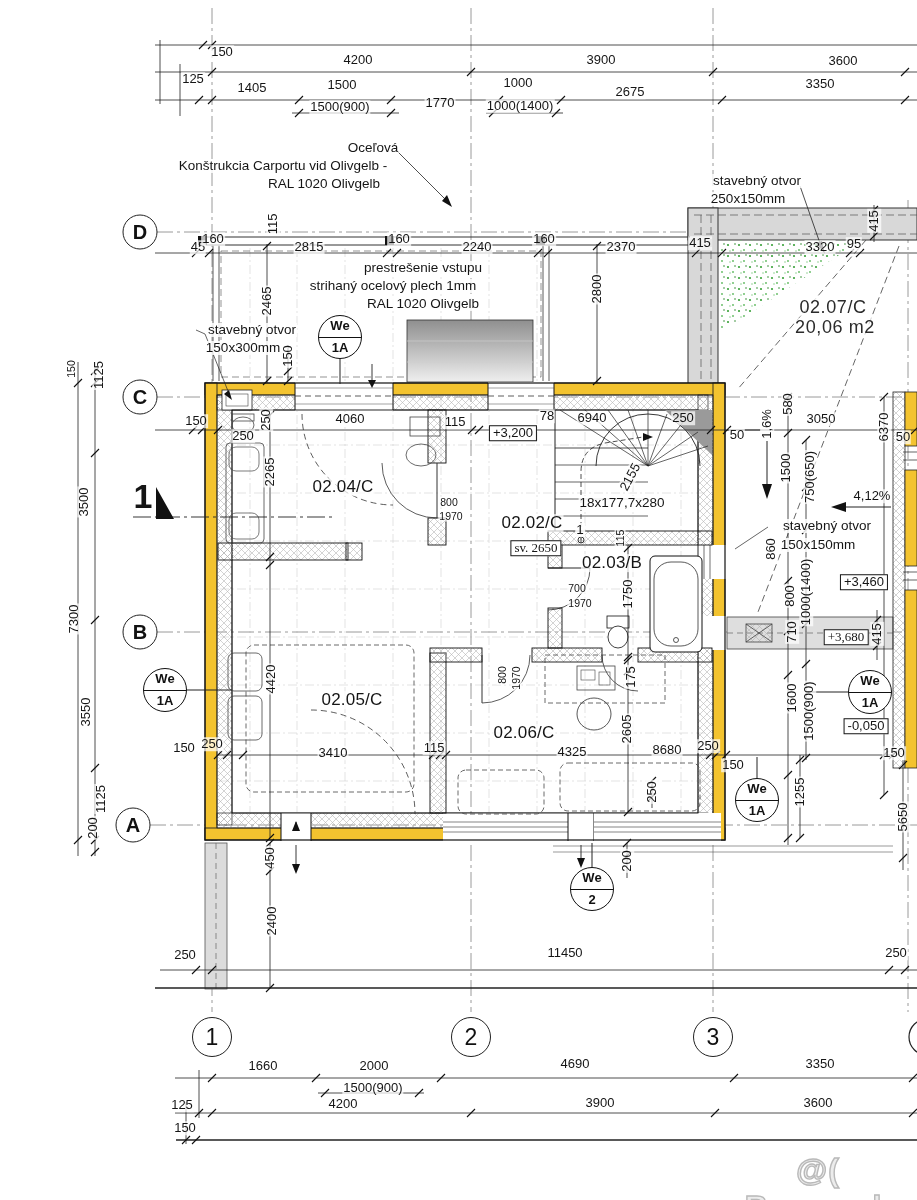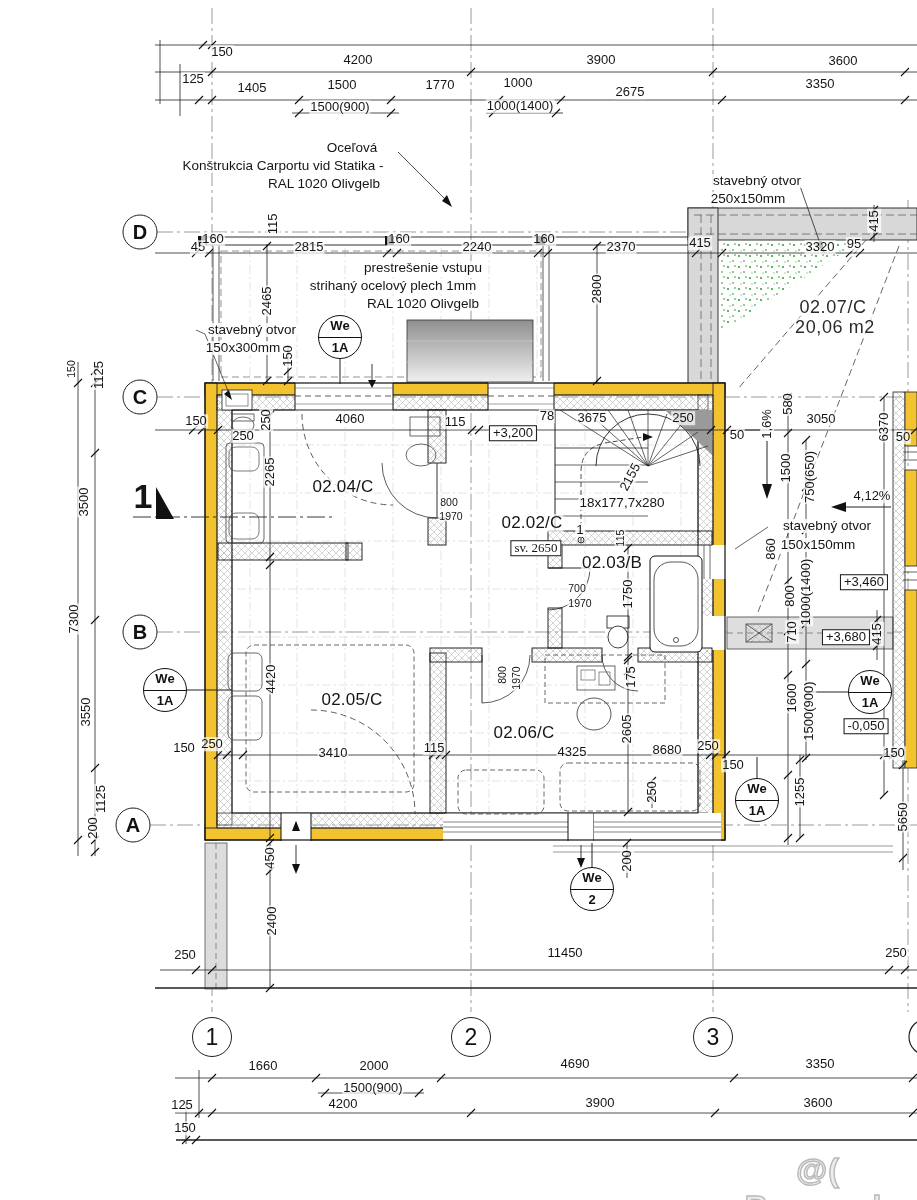--- a/index.html
+++ b/index.html
@@ -279,28 +279,28 @@
 </svg>
 
 <div id="labels">
       <span class="lbl" style="left: 222px; top: 52px; transform: translate(-50%, -50%);">150</span>
       <span class="lbl" style="left: 358px; top: 60px; transform: translate(-50%, -50%);">4200</span>
       <span class="lbl" style="left: 601px; top: 60px; transform: translate(-50%, -50%);">3900</span>
       <span class="lbl" style="left: 843px; top: 61px; transform: translate(-50%, -50%);">3600</span>
       <span class="lbl" style="left: 193px; top: 79px; transform: translate(-50%, -50%);">125</span>
       <span class="lbl" style="left: 252px; top: 88px; transform: translate(-50%, -50%);">1405</span>
       <span class="lbl" style="left: 342px; top: 85px; transform: translate(-50%, -50%);">1500</span>
-      <span class="lbl" style="left: 440px; top: 85px; transform: translate(-50%, -50%);">1770</span>
+      <span class="lbl" style="left: 440px; top: 103px; transform: translate(-50%, -50%);">1770</span>
       <span class="lbl" style="left: 518px; top: 83px; transform: translate(-50%, -50%);">1000</span>
       <span class="lbl" style="left: 630px; top: 84px; transform: translate(-50%, -50%); margin-top: 8px;">2675</span>
       <span class="lbl" style="left: 820px; top: 84px; transform: translate(-50%, -50%);">3350</span>
       <span class="lbl" style="left: 340px; top: 107px; transform: translate(-50%, -50%);">1500(900)</span>
       <span class="lbl" style="left: 520px; top: 106px; transform: translate(-50%, -50%);">1000(1400)</span>
-      <span class="lbl ann" style="left: 352px; top: 148px; transform: translate(-50%, -50%);">Oceľová</span>
-      <span class="lbl ann" style="left: 283px; top: 166px; transform: translate(-50%, -50%);">Konštrukcia Carportu vid Statika -</span>
+      <span class="lbl ann" style="left: 373px; top: 148px; transform: translate(-50%, -50%);">Oceľová</span>
+      <span class="lbl ann" style="left: 283px; top: 166px; transform: translate(-50%, -50%);">Konštrukcia Carportu vid Olivgelb -</span>
       <span class="lbl ann" style="left: 324px; top: 184px; transform: translate(-50%, -50%);">RAL 1020 Olivgelb</span>
       <span class="lbl ann" style="left: 757px; top: 181px; transform: translate(-50%, -50%);">stavebný otvor</span>
       <span class="lbl ann" style="left: 748px; top: 199px; transform: translate(-50%, -50%);">250x150mm</span>
       <span class="lbl ann" style="left: 423px; top: 268px; transform: translate(-50%, -50%);">prestrešenie vstupu</span>
       <span class="lbl ann" style="left: 393px; top: 286px; transform: translate(-50%, -50%);">strihaný ocelový plech 1mm</span>
       <span class="lbl ann" style="left: 423px; top: 304px; transform: translate(-50%, -50%);">RAL 1020 Olivgelb</span>
       <span class="lbl ann" style="left: 252px; top: 330px; transform: translate(-50%, -50%);">stavebný otvor</span>
       <span class="lbl ann" style="left: 243px; top: 348px; transform: translate(-50%, -50%);">150x300mm</span>
       <span class="lbl ann" style="left: 827px; top: 526px; transform: translate(-50%, -50%);">stavebný otvor</span>
       <span class="lbl ann" style="left: 818px; top: 545px; transform: translate(-50%, -50%);">150x150mm</span>
@@ -318,37 +318,37 @@
       <span class="lbl" style="left: 874px; top: 221px; transform: translate(-50%, -50%) rotate(-90deg);">415</span>
       <span class="lbl" style="left: 597px; top: 289px; transform: translate(-50%, -50%) rotate(-90deg);">2800</span>
       <span class="lbl" style="left: 267px; top: 301px; transform: translate(-50%, -50%) rotate(-90deg);">2465</span>
       <span class="lbl" style="left: 288px; top: 356px; transform: translate(-50%, -50%) rotate(-90deg);">150</span>
       <span class="lbl" style="left: 196px; top: 421px; transform: translate(-50%, -50%);">150</span>
       <span class="lbl" style="left: 243px; top: 436px; transform: translate(-50%, -50%);">250</span>
       <span class="lbl" style="left: 266px; top: 420px; transform: translate(-50%, -50%) rotate(-90deg);">250</span>
       <span class="lbl" style="left: 350px; top: 419px; transform: translate(-50%, -50%);">4060</span>
       <span class="lbl" style="left: 455px; top: 422px; transform: translate(-50%, -50%);">115</span>
       <span class="lbl" style="left: 547px; top: 416px; transform: translate(-50%, -50%);">78</span>
-      <span class="lbl" style="left: 592px; top: 418px; transform: translate(-50%, -50%);">3675</span>
+      <span class="lbl" style="left: 592px; top: 418px; transform: translate(-50%, -50%);">6940</span>
       <span class="lbl" style="left: 683px; top: 418px; transform: translate(-50%, -50%);">250</span>
       <span class="lbl" style="left: 737px; top: 435px; transform: translate(-50%, -50%);">50</span>
       <span class="lbl" style="left: 788px; top: 404px; transform: translate(-50%, -50%) rotate(-90deg);">580</span>
       <span class="lbl" style="left: 821px; top: 419px; transform: translate(-50%, -50%);">3050</span>
       <span class="lbl" style="left: 884px; top: 427px; transform: translate(-50%, -50%) rotate(-90deg);">6370</span>
       <span class="lbl" style="left: 903px; top: 437px; transform: translate(-50%, -50%);">50</span>
       <span class="lbl" style="left: 767px; top: 424px; transform: translate(-50%, -50%) rotate(-90deg);">1,6%</span>
       <span class="lbl" style="left: 786px; top: 468px; transform: translate(-50%, -50%) rotate(-90deg);">1500</span>
       <span class="lbl" style="left: 810px; top: 477px; transform: translate(-50%, -50%) rotate(-90deg);">750(650)</span>
       <span class="lbl" style="left: 872px; top: 496px; transform: translate(-50%, -50%);">4,12%</span>
       <span class="lbl rlight" style="left: 833px; top: 307px; transform: translate(-50%, -50%);">02.07/C</span>
       <span class="lbl rlight" style="left: 835px; top: 327px; transform: translate(-50%, -50%);">20,06 m2</span>
       <span class="lbl box" style="left: 513px; top: 433px; transform: translate(-50%, -50%);">+3,200</span>
       <span class="lbl box" style="left: 536px; top: 548px; transform: translate(-50%, -50%); font-family: Liberation Serif, serif;">sv. 2650</span>
       <span class="lbl box" style="left: 864px; top: 582px; transform: translate(-50%, -50%);">+3,460</span>
-      <span class="lbl box" style="left: 846px; top: 637px; transform: translate(-50%, -50%);">+3,680</span>
+      <span class="lbl box" style="left: 846px; top: 637px; transform: translate(-50%, -50%); font-family: Liberation Serif, serif;">+3,680</span>
       <span class="lbl box" style="left: 866px; top: 726px; transform: translate(-50%, -50%);">-0,050</span>
       <span class="lbl" style="left: 270px; top: 472px; transform: translate(-50%, -50%) rotate(-90deg);">2265</span>
       <span class="lbl room" style="left: 343px; top: 487px; transform: translate(-50%, -50%); text-align: right;">02.04/C</span>
       <span class="lbl sm" style="left: 449px; top: 502px; transform: translate(-50%, -50%);">800</span>
       <span class="lbl sm" style="left: 451px; top: 516px; transform: translate(-50%, -50%);">1970</span>
       <span class="lbl room" style="left: 518px; top: 523px; transform: translate(-50%, -50%); margin-left: 14px;">02.02/C</span>
       <span class="lbl ann" style="left: 622px; top: 503px; transform: translate(-50%, -50%);">18x177,7x280</span>
       <span class="lbl ann" style="left: 580px; top: 530px; transform: translate(-50%, -50%);">1</span>
       <span class="lbl" style="left: 630px; top: 477px; transform: translate(-50%, -50%) rotate(-62deg);">2155</span>
       <span class="lbl sm" style="left: 620px; top: 538px; transform: translate(-50%, -50%) rotate(-90deg);">115</span>

